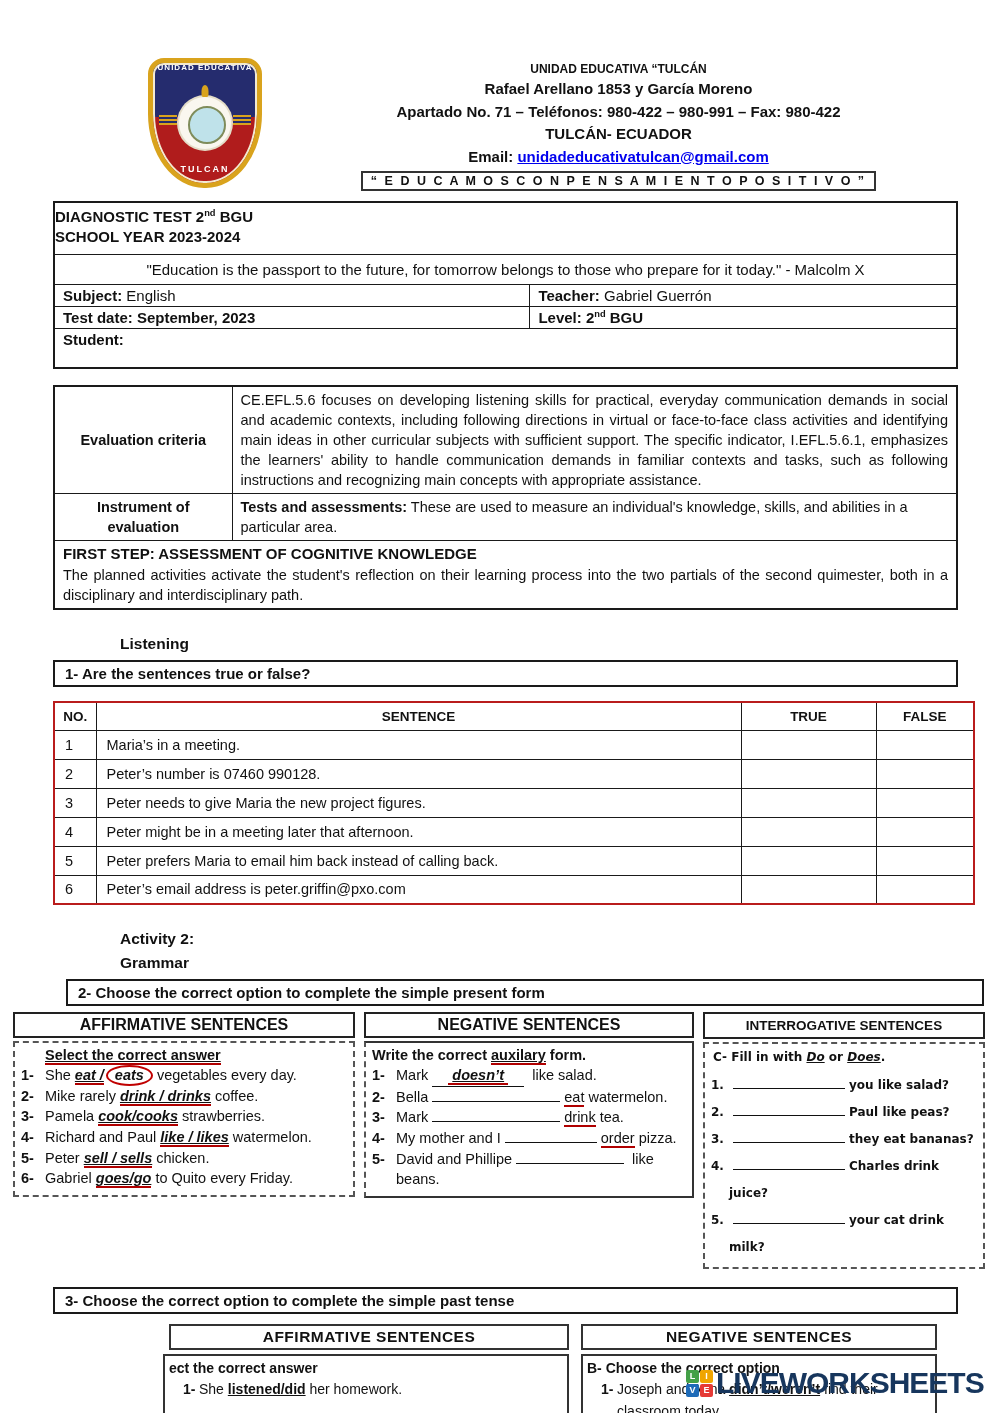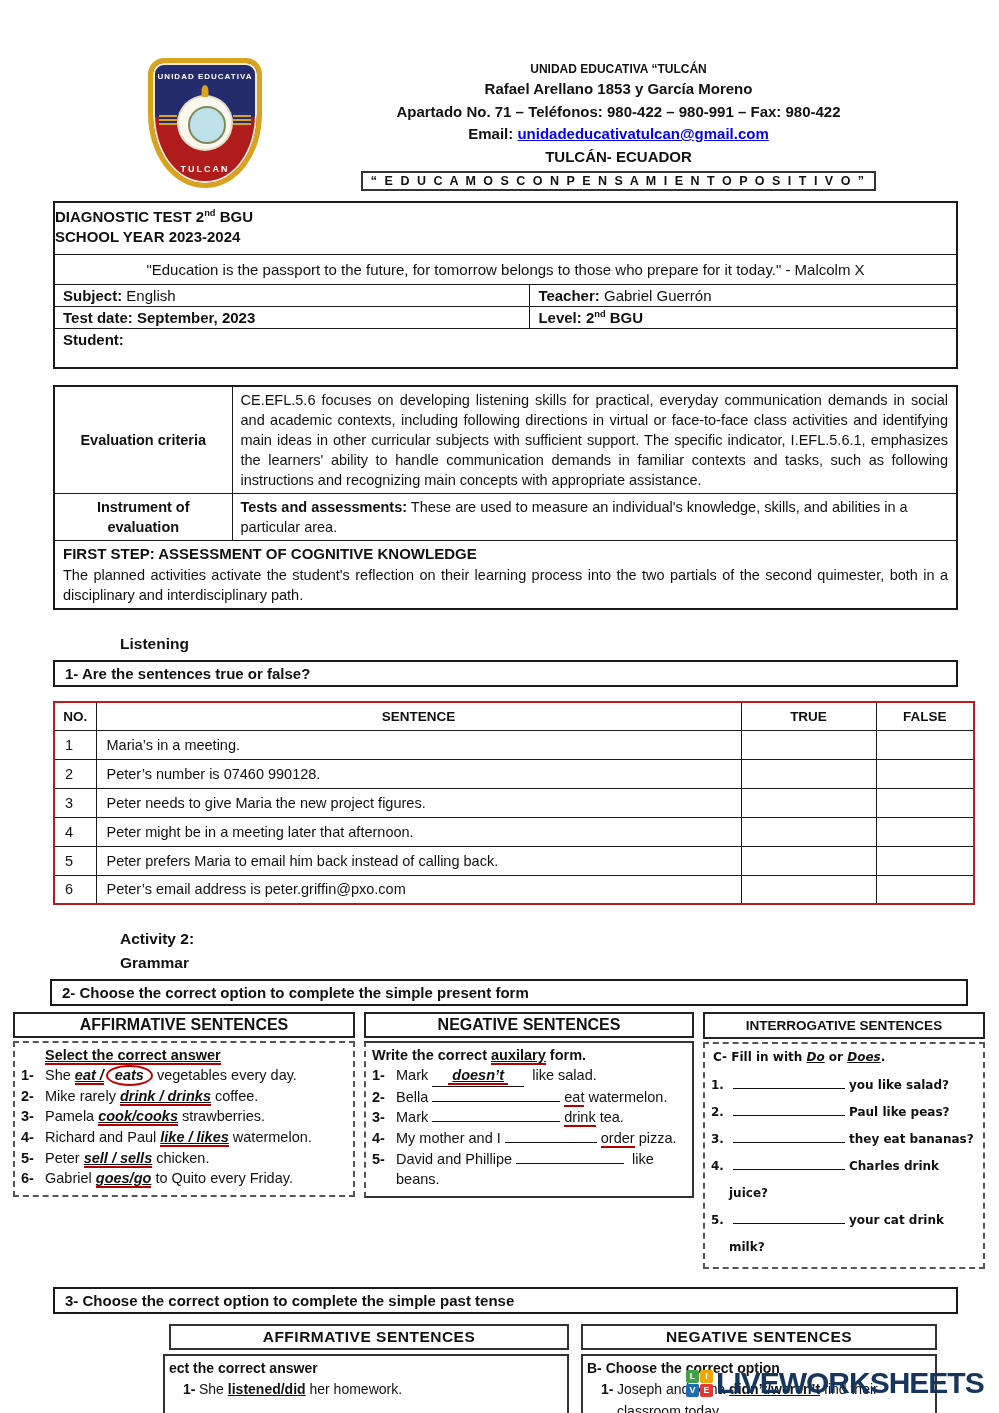--- a/index.html
+++ b/index.html
@@ -11,21 +11,21 @@
   
   .header { display:flex; padding:58px 40px 0 148px; }
   .logo { width:130px; flex:0 0 130px; }
   .shield {
     width:114px; height:130px; position:relative;
     background:linear-gradient(180deg,#252c6e 0%,#252c6e 45%,#b01c1c 45%,#b01c1c 100%);
     border:5px solid #d9a31d;
     border-radius:16px 16px 56px 56px / 16px 16px 74px 74px;
     box-shadow:inset 0 0 0 2px #f3ead2;
   }
-  .shield-top-text { color:#fff; font-size:8px; font-weight:bold; text-align:center; padding-top:9px; letter-spacing:1px; }
+  .shield-top-text { color:#fff; font-size:8px; font-weight:bold; text-align:center; letter-spacing:1px; }
   .shield-bottom-text { position:absolute; bottom:9px; width:100%; color:#fff; font-size:9px; font-weight:bold; text-align:center; letter-spacing:2px; }
   .emblem { position:absolute; top:34px; left:50%; transform:translateX(-50%); width:52px; height:52px; background:#faf7ef; border-radius:50%; box-shadow:0 0 0 2px #e4ddc8; }
   .emblem::after { content:""; position:absolute; top:9px; left:9px; width:34px; height:34px; background:#bfe2ea; border:2px solid #7f8c5a; border-radius:50%; }
   .emblem::before { content:""; position:absolute; top:-12px; left:50%; transform:translateX(-50%); width:7px; height:12px; background:#d9a31d; border-radius:50% 50% 20% 20%; }
   .wing { position:absolute; top:52px; width:18px; height:10px; background:repeating-linear-gradient(180deg,#d9a31d 0 2px,#252c6e 2px 4px); }
   .wing.left{ left:6px; } .wing.right{ right:6px; }
   .header-text { flex:1; text-align:center; padding-top:2px; }
   .header-text .h-line { font-weight:bold; font-size:15px; line-height:1.5; }
   .header-text .h-name { font-size:12px; }
   .email-link { color:#0000ee; text-decoration:underline; font-weight:bold; }
@@ -114,22 +114,22 @@
       <div class="wing left"></div>
       <div class="wing right"></div>
       <div class="emblem"></div>
       <div class="shield-bottom-text">TULCAN</div>
     </div>
   </div>
   <div class="header-text">
     <div class="h-line h-name">UNIDAD EDUCATIVA “TULCÁN</div>
     <div class="h-line">Rafael Arellano 1853 y García Moreno</div>
     <div class="h-line">Apartado No. 71 – Teléfonos: 980-422 – 980-991 – Fax: 980-422</div>
+    <div class="h-line">TULCÁN- ECUADOR</div>
     <div class="h-line"><span>Email: </span><a href="#" class="email-link">unidadeducativatulcan@gmail.com</a></div>
-    <div class="h-line">TULCÁN- ECUADOR</div>
     <div class="motto-box">“ E D U C A M O S   C O N   P E N S A M I E N T O   P O S I T I V O ”</div>
   </div>
 </div>
 
 <table class="info-table">
   <tbody>
       <tr>
     <td colspan="2" class="t-title">
       <span>DIAGNOSTIC TEST 2</span><sup>nd</sup><span> BGU</span><br>
       <span>SCHOOL YEAR 2023-2024</span>
@@ -220,21 +220,21 @@
     <td></td>
     <td></td>
   </tr>
 </tbody>
   </table>
 
 <div class="act-heading">
   <div>Activity 2:</div>
   <div>Grammar</div>
 </div>
-<div class="q-box" style="width:918px; margin-left:50px;">2- Choose the correct option to complete the simple present form</div>
+<div class="q-box" style="width:918px; margin-left:66px;">2- Choose the correct option to complete the simple present form</div>
 
 <div class="grammar-grid">
 
   <div class="g-col-a">
     <div class="g-header">AFFIRMATIVE SENTENCES</div>
     <div class="g-body dashed">
       <div class="instr" style="margin-left:24px;"><span class="u-black u-red">Select the correct answer</span></div>
       <div class="g-item">
         <span class="num">1-</span>
         <span class="itext"><span>She </span><span class="choice">eat /</span><span class="circled">eats</span><span> vegetables every day.</span></span>

